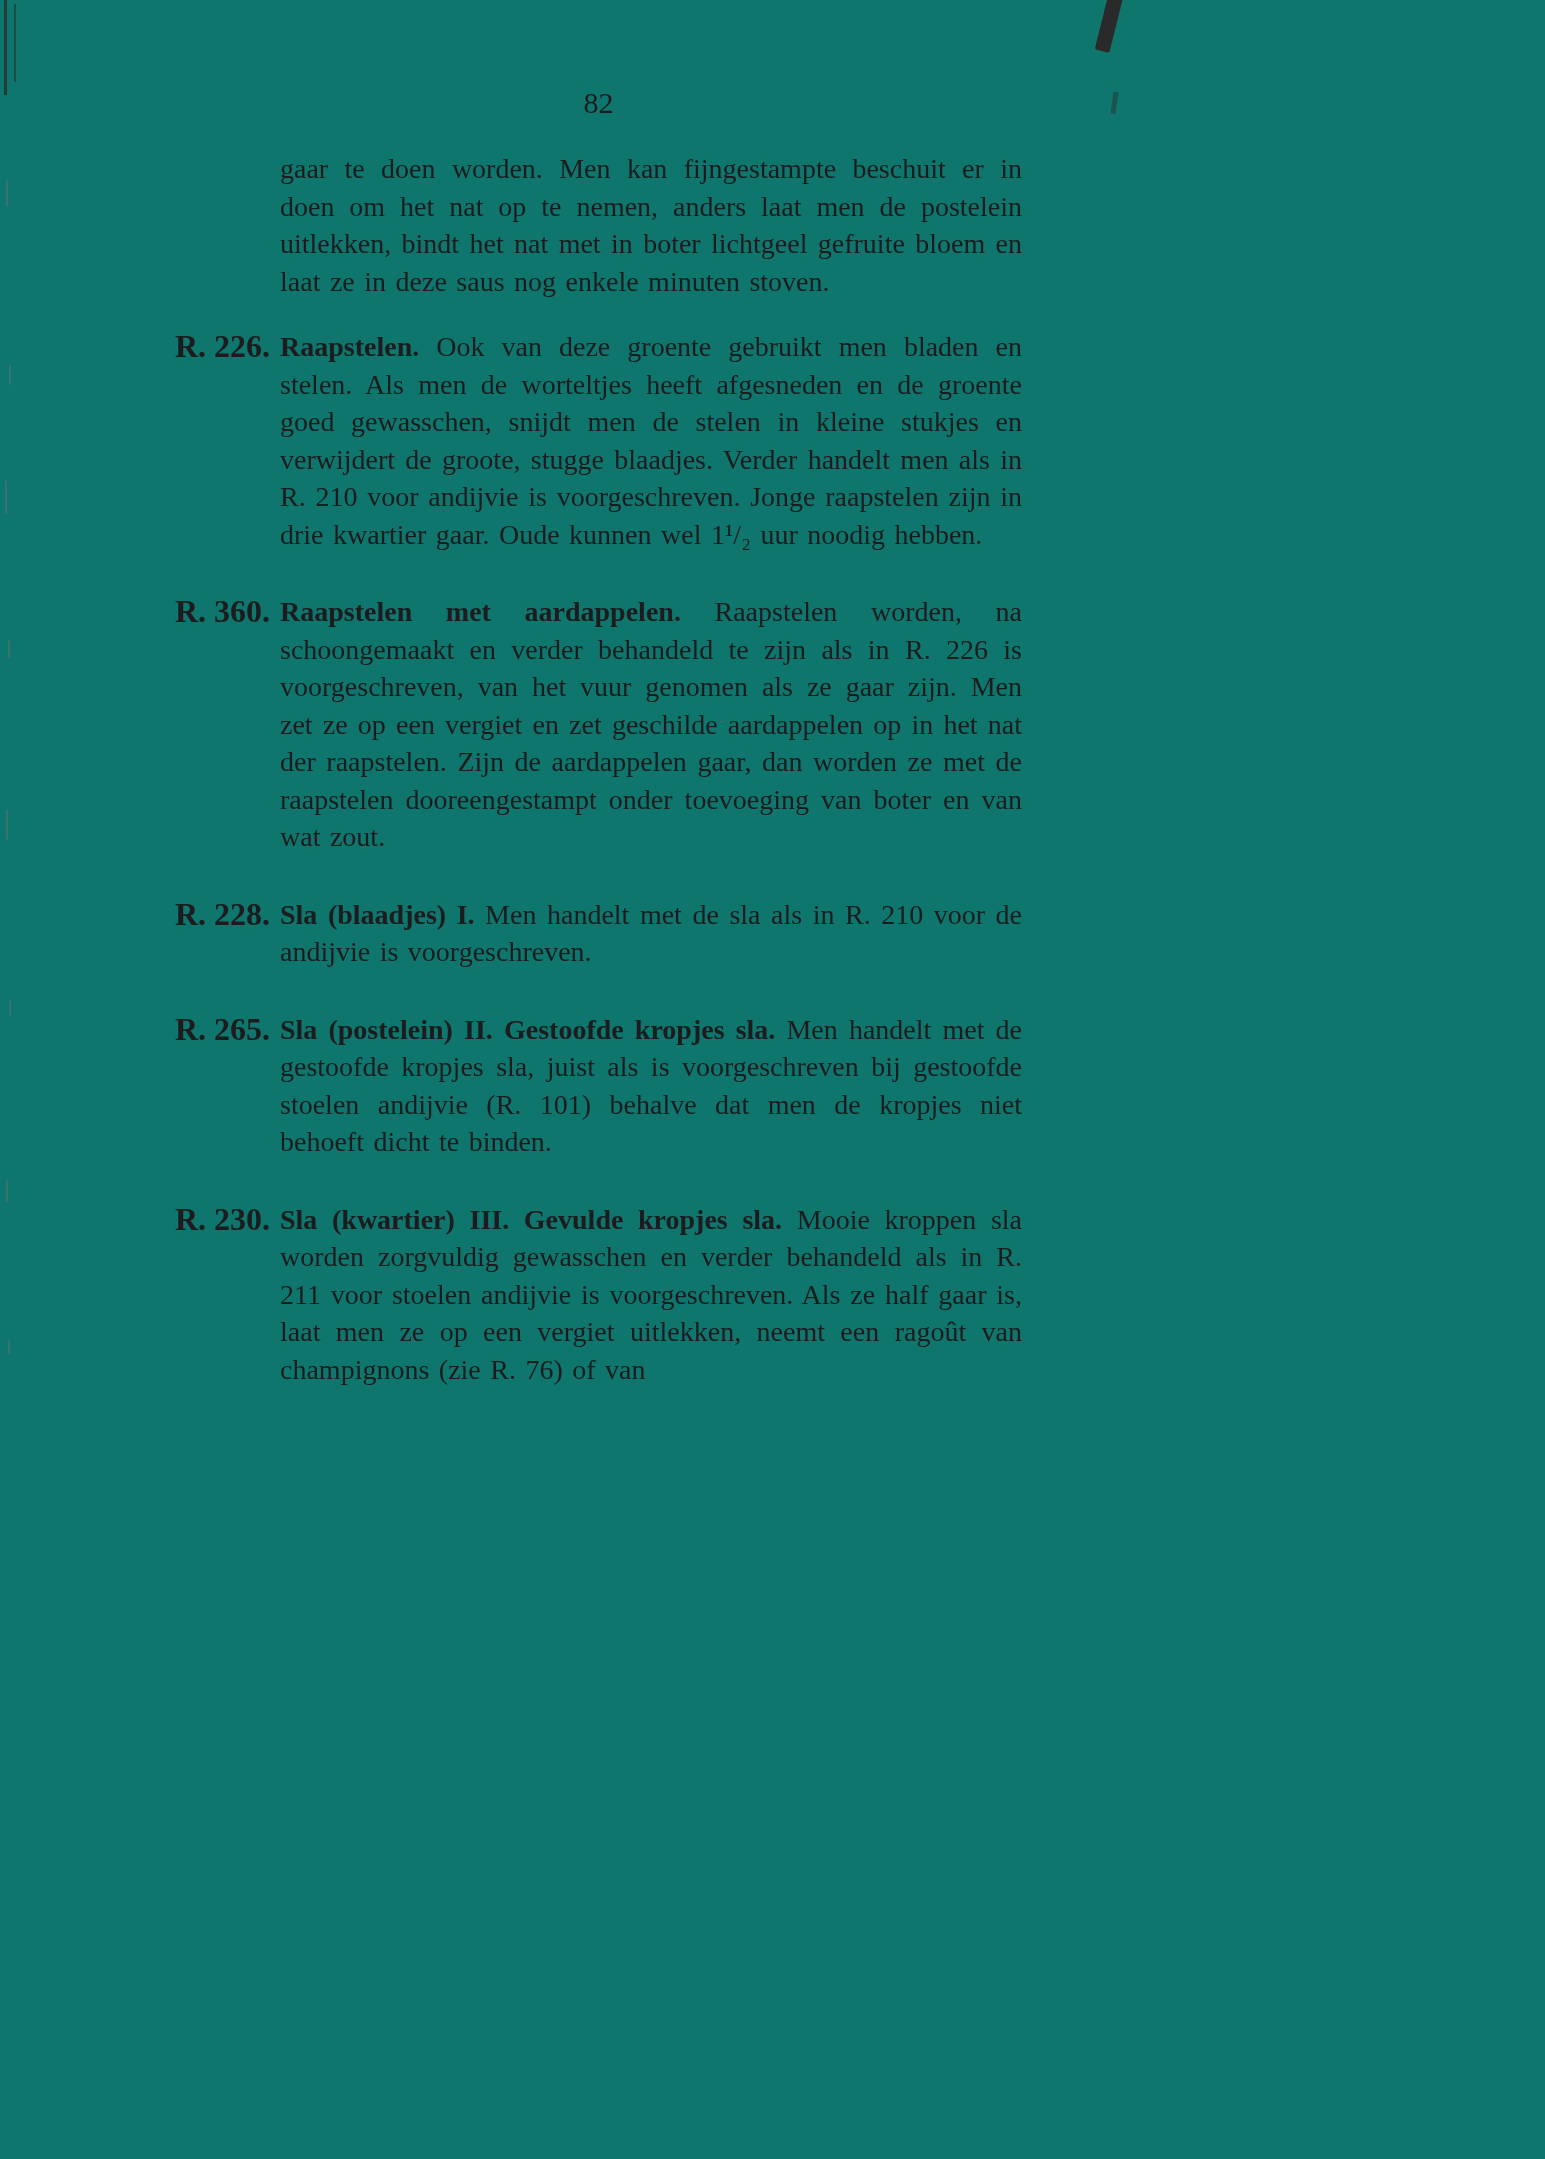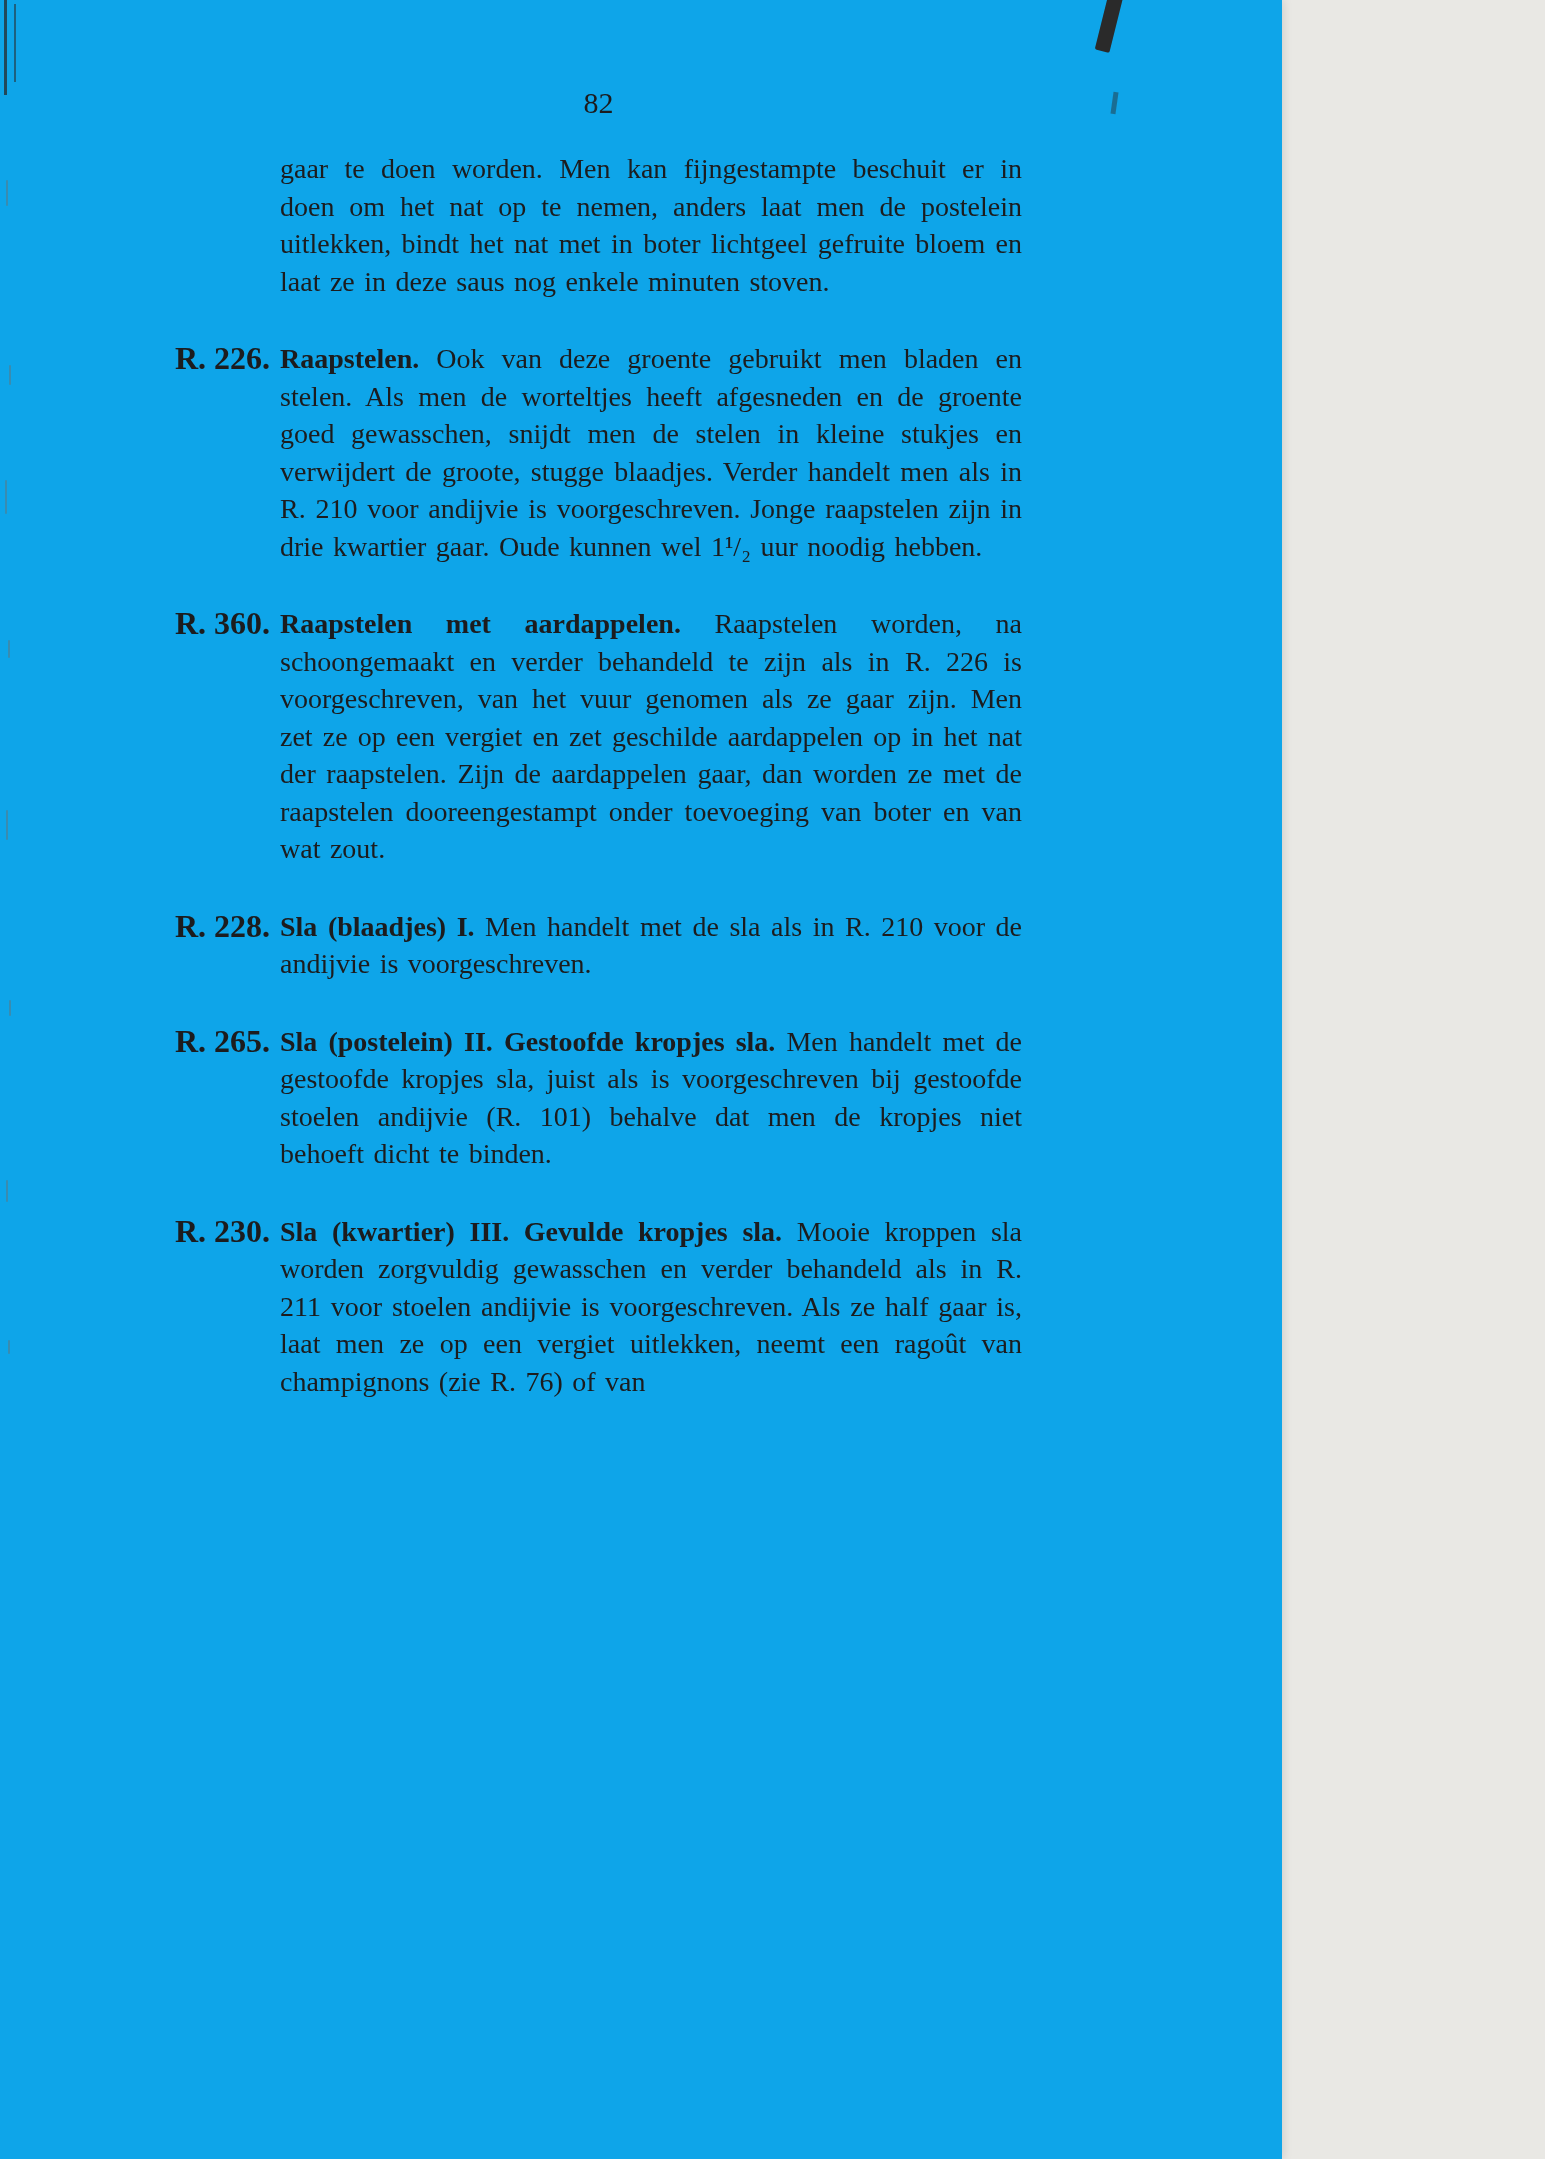--- a/index.html
+++ b/index.html
@@ -2,23 +2,23 @@
 <html><head>
 <meta charset="utf-8">
 <style>
   html, body {
     margin: 0;
     padding: 0;
     background: #e9e8e4;
   }
   .scan-page {
     position: relative;
-    width: 1282px;
+    width: 1545px;
     height: 2159px;
-    background: #0ea5e9;
+    background: #0f766e;
     font-family: "Liberation Serif", "DejaVu Serif", serif;
     color: #1c1c1e;
     overflow: hidden;
     box-shadow: 0 0 10px rgba(0,0,0,0.15);
   }
 
   
   .artifact { position: absolute; background: #2a2a2a; }
   .artifact-tr1 {
     left: 1102px; top: -10px; width: 15px; height: 62px;
@@ -62,21 +62,21 @@
     margin: 0;
     font-size: 28px;
     line-height: 37.5px;
     text-align: justify;
     text-align-last: left;
     word-spacing: 2.5px;
   }
 
   .intro {
     margin-left: 105px;
-    margin-bottom: 40px;
+    margin-bottom: 28px;
   }
 
   .entry {
     position: relative;
     padding-left: 105px;
     margin-bottom: 40px;
   }
   .entry:last-child { margin-bottom: 0; font-family: Liberation Serif, serif; }
 
   .entry-label {

